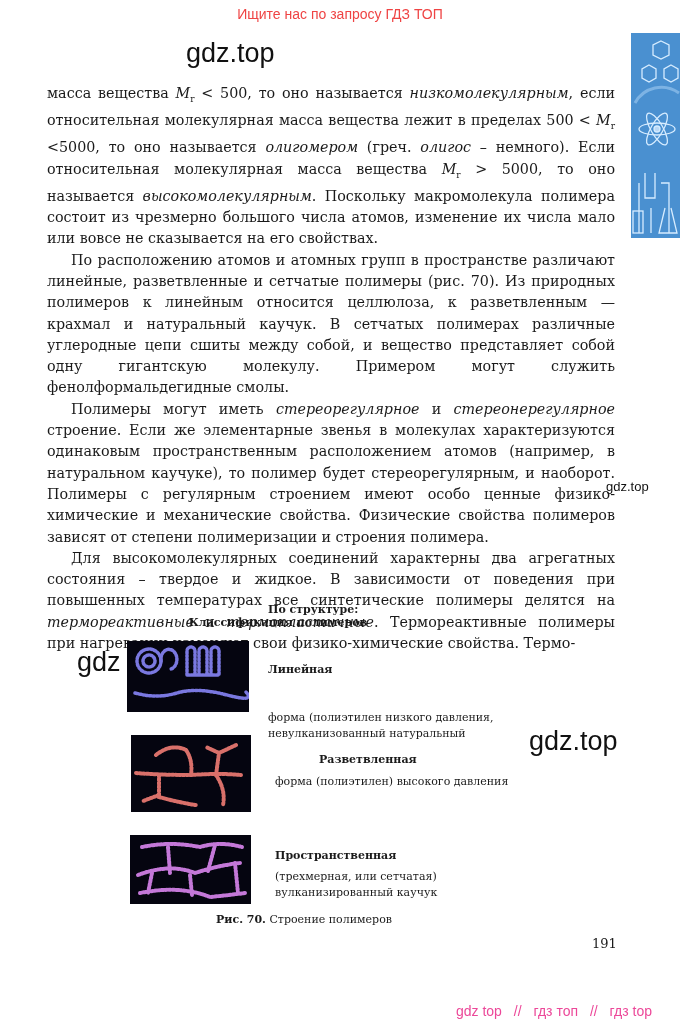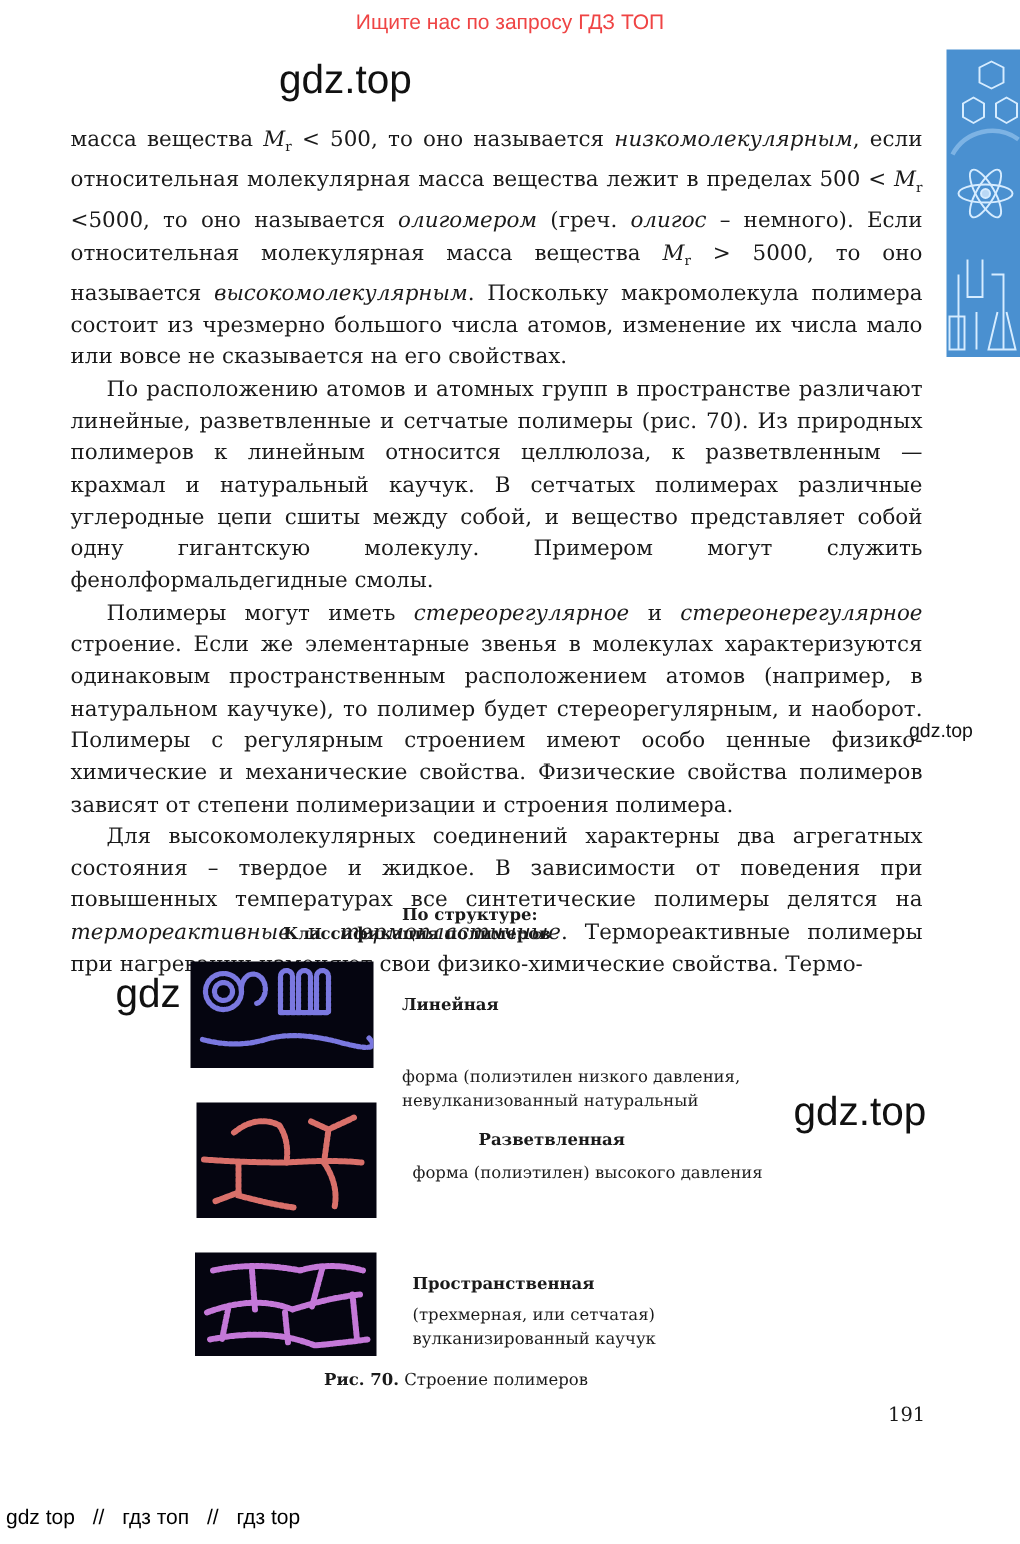--- a/index.html
+++ b/index.html
@@ -13,21 +13,21 @@
   .body-text p { margin:0; text-indent:0; }
   .body-text p.ind { text-indent:24px; }
   .body-text i { font-style:italic; }
   .figure-title { position:absolute; left:0; width:556px; top:616px; text-align:center; font-size:11px; font-weight:bold; }
   .fig-img { position:absolute; background:#050510; }
   .fig-label { position:absolute; font-size:11px; line-height:16px; }
   .fig-label b { font-weight:bold; }
   .caption { position:absolute; top:913px; left:0; width:608px; text-align:center; font-size:11px; }
   .caption b { font-weight:bold; }
   .page-num { position:absolute; top:936px; left:592px; font-size:13px; }
-  .footer { position:absolute; top:1003px; left:0; width:656px; text-align:left; font-family:"Liberation Sans", sans-serif; font-size:14px; color:#000000; }
+  .footer { position:absolute; top:1003px; left:0; width:656px; text-align:right; font-family:"Liberation Sans", sans-serif; font-size:14px; color:#ec4899; }
   .footer span { margin:0 4px; }
 </style>
 </head>
 <body>
 
 <div class="top-banner">Ищите нас по запросу ГДЗ ТОП</div>
 
 <div class="wm wm-big" style="left:186px; top:38px;">gdz.top</div>
 
 <div class="side-band">

